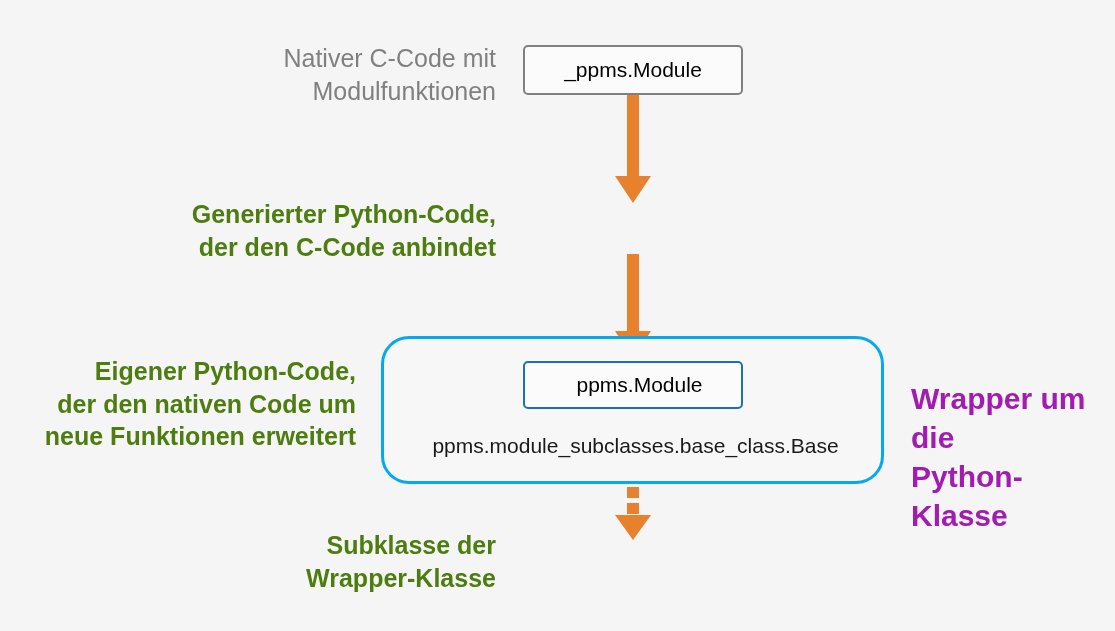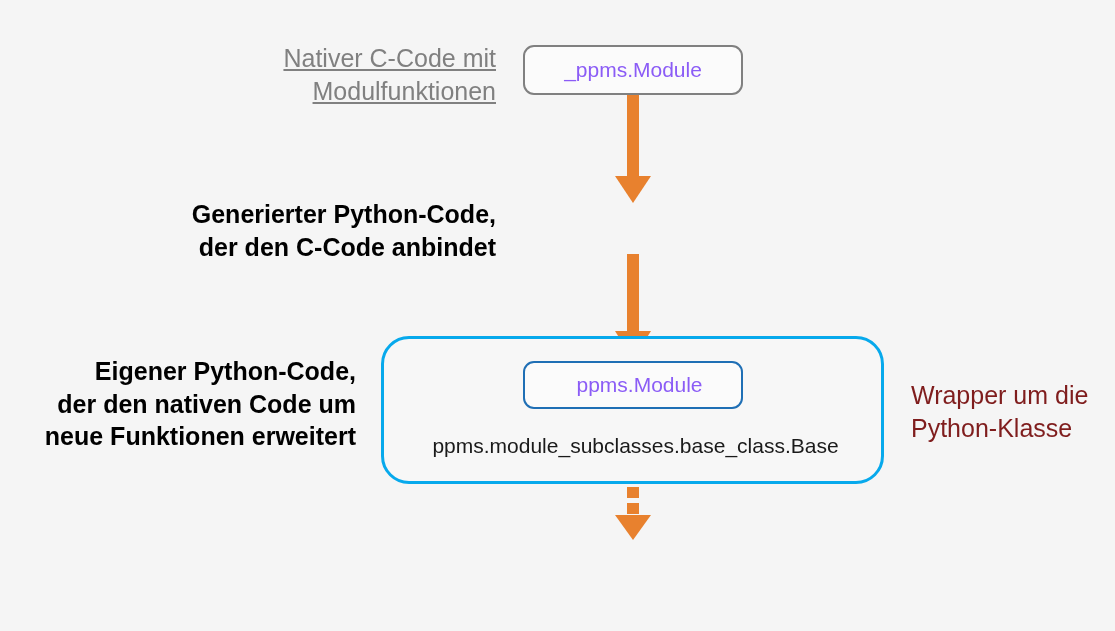--- a/index.html
+++ b/index.html
@@ -26,43 +26,43 @@
   .label {
     position: absolute;
     line-height: 1.30;
     white-space: pre-line;
   }
   .label-gray {
     color: #808080;
     font-size: 25px;
   }
   .label-blue {
-    color: #000000;
+    color: #4d7c0f;
     font-size: 25px;
     font-weight: bold;
   }
   .label-cyan {
-    color: #7f1d1d;
-    font-size: 25px;
-    font-weight: normal;
+    color: #a21caf;
+    font-size: 30px;
+    font-weight: bold;
   }
   .ta-right { text-align: right; }
   .ta-left  { text-align: left; }
 
   
   .node {
     position: absolute;
     box-sizing: border-box;
     background: #fbfbfb;
-    border-radius: 11px;
+    border-radius: 5px;
     display: flex;
     align-items: center;
     justify-content: center;
     font-size: 21px;
-    color: #8b5cf6;
+    color: #000000;
   }
   .node-gray {
     border: 2px solid #808080;
   }
   .node-blue {
     border: 2.5px solid #1f6fb5;
   }
   .node-dashed {
     border: 3px dashed #1f6fb5;
     background: #f5f5f5;
@@ -110,30 +110,32 @@
       <polygon points="615,331 651,331 633,360" fill="#e8812e"></polygon>
     </g>
 
     <g>
       <rect x="627" y="487" width="12" height="11" fill="#e8812e"></rect>
       <rect x="627" y="503" width="12" height="11" fill="#e8812e"></rect>
       <polygon points="615,515 651,515 633,540" fill="#e8812e"></polygon>
     </g>
   </svg>
 
-  <div class="label label-gray ta-right" style="left:160px; top:42px; width:336px;text-decoration:underline;">Nativer C-Code mit
+  <div class="label label-gray ta-right" style="left:160px; top:42px; width:336px;">Nativer C-Code mit
 Modulfunktionen</div>
 
   <div class="label label-blue ta-right" style="left:120px; top:198px; width:376px;">Generierter Python-Code,
 der den C-Code anbindet</div>
 
   <div class="label label-blue ta-right" style="left:20px; top:355px; width:336px;">Eigener Python-Code,
 der den nativen Code um
 neue Funktionen erweitert</div>
 
+  <div class="label label-blue ta-right" style="left:140px; top:529px; width:356px;">Subklasse der
+Wrapper-Klasse</div>
 
   <div class="label label-cyan ta-left" style="left:911px; top:379px; width:200px;">Wrapper um die
 Python-Klasse</div>
 
   <div class="wrapper-box" style="left:381px; top:336px; width:503px; height:148px;">
     <div class="wrapper-inner-text" style="left:0; top:95px; width:503px;">ppms.module_subclasses.base_class.Base</div>
   </div>
 
   <div class="node node-gray" style="left:523px; top:45px; width:220px; height:50px;">
     <span>_ppms.Module</span>

